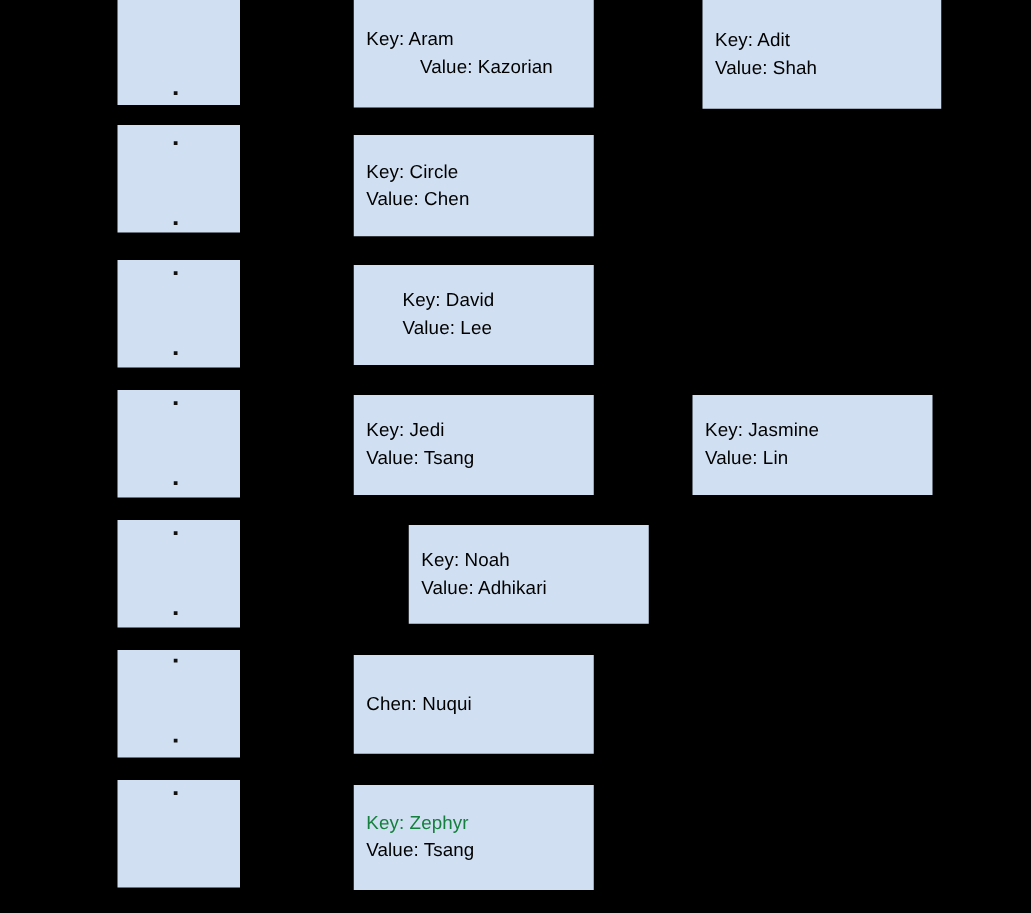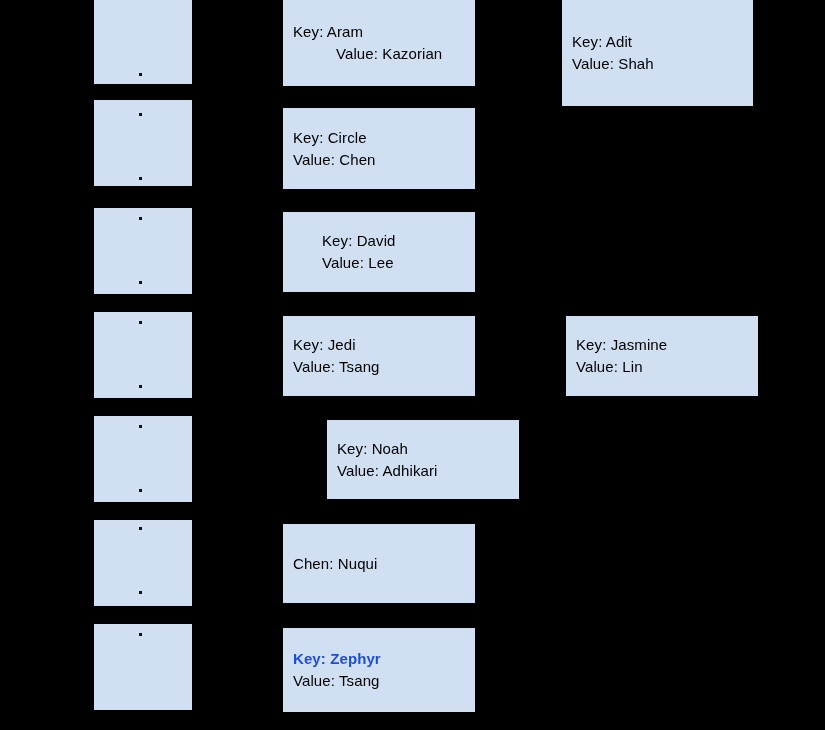--- a/index.html
+++ b/index.html
@@ -84,45 +84,45 @@
       </div>
       <div class="bucket-node" style="left: 94px; top: 624px; width: 98px; height: 86px; background: rgb(208, 224, 242);">
         <span class="bucket-dot" style="left: 45px; top: 9px; background: rgb(17, 17, 17);"></span>
       </div>
     </div>
   <div id="entries-layer">
       <div class="node kv-node" style="left: 283px; top: 0px; width: 192px; height: 86px; background: rgb(208, 224, 242);">
         <div class="kv-line" style="color: rgb(0, 0, 0);">Key: Aram</div>
         <div class="kv-line" style="color: rgb(0, 0, 0); margin-left: 43px;">Value: Kazorian</div>
       </div>
-      <div class="node kv-node" style="left: 562px; top: 0px; width: 191px; height: 106px; background: rgb(208, 224, 242);">
+      <div class="node kv-node" style="left: 562px; top: 0px; width: 191px; height: 87px; background: rgb(208, 224, 242);">
         <div class="kv-line" style="color: rgb(0, 0, 0);">Key: Adit</div>
         <div class="kv-line" style="color: rgb(0, 0, 0);">Value: Shah</div>
       </div>
       <div class="node kv-node" style="left: 283px; top: 108px; width: 192px; height: 81px; background: rgb(208, 224, 242);">
         <div class="kv-line" style="color: rgb(0, 0, 0);">Key: Circle</div>
         <div class="kv-line" style="color: rgb(0, 0, 0);">Value: Chen</div>
       </div>
       <div class="node kv-node" style="left: 283px; top: 212px; width: 192px; height: 80px; background: rgb(208, 224, 242); padding-left: 39px;">
         <div class="kv-line" style="color: rgb(0, 0, 0);">Key: David</div>
         <div class="kv-line" style="color: rgb(0, 0, 0);">Value: Lee</div>
       </div>
       <div class="node kv-node" style="left: 283px; top: 316px; width: 192px; height: 80px; background: rgb(208, 224, 242);">
         <div class="kv-line" style="color: rgb(0, 0, 0);">Key: Jedi</div>
         <div class="kv-line" style="color: rgb(0, 0, 0);">Value: Tsang</div>
       </div>
-      <div class="node kv-node" style="left: 554px; top: 316px; width: 192px; height: 80px; background: rgb(208, 224, 242); margin-left: 12px;">
+      <div class="node kv-node" style="left: 554px; top: 316px; width: 192px; height: 80px; background: rgb(208, 224, 242);">
         <div class="kv-line" style="color: rgb(0, 0, 0);">Key: Jasmine</div>
         <div class="kv-line" style="color: rgb(0, 0, 0);">Value: Lin</div>
       </div>
       <div class="node kv-node" style="left: 283px; top: 420px; width: 192px; height: 79px; background: rgb(208, 224, 242); margin-left: 44px;">
         <div class="kv-line" style="color: rgb(0, 0, 0);">Key: Noah</div>
         <div class="kv-line" style="color: rgb(0, 0, 0);">Value: Adhikari</div>
       </div>
       <div class="node kv-node" style="left: 283px; top: 524px; width: 192px; height: 79px; background: rgb(208, 224, 242);">
         <div class="kv-line" style="color: rgb(0, 0, 0);">Chen: Nuqui</div>
       </div>
       <div class="node kv-node" style="left: 283px; top: 628px; width: 192px; height: 84px; background: rgb(208, 224, 242);">
-        <div class="kv-line" style="color: #1d4ed8; font-weight: bold;">Key: Zephyr</div>
+        <div class="kv-line" style="color: #15803d;">Key: Zephyr</div>
         <div class="kv-line" style="color: rgb(0, 0, 0);">Value: Tsang</div>
       </div>
     </div>
 </div>
 
 </body></html>

